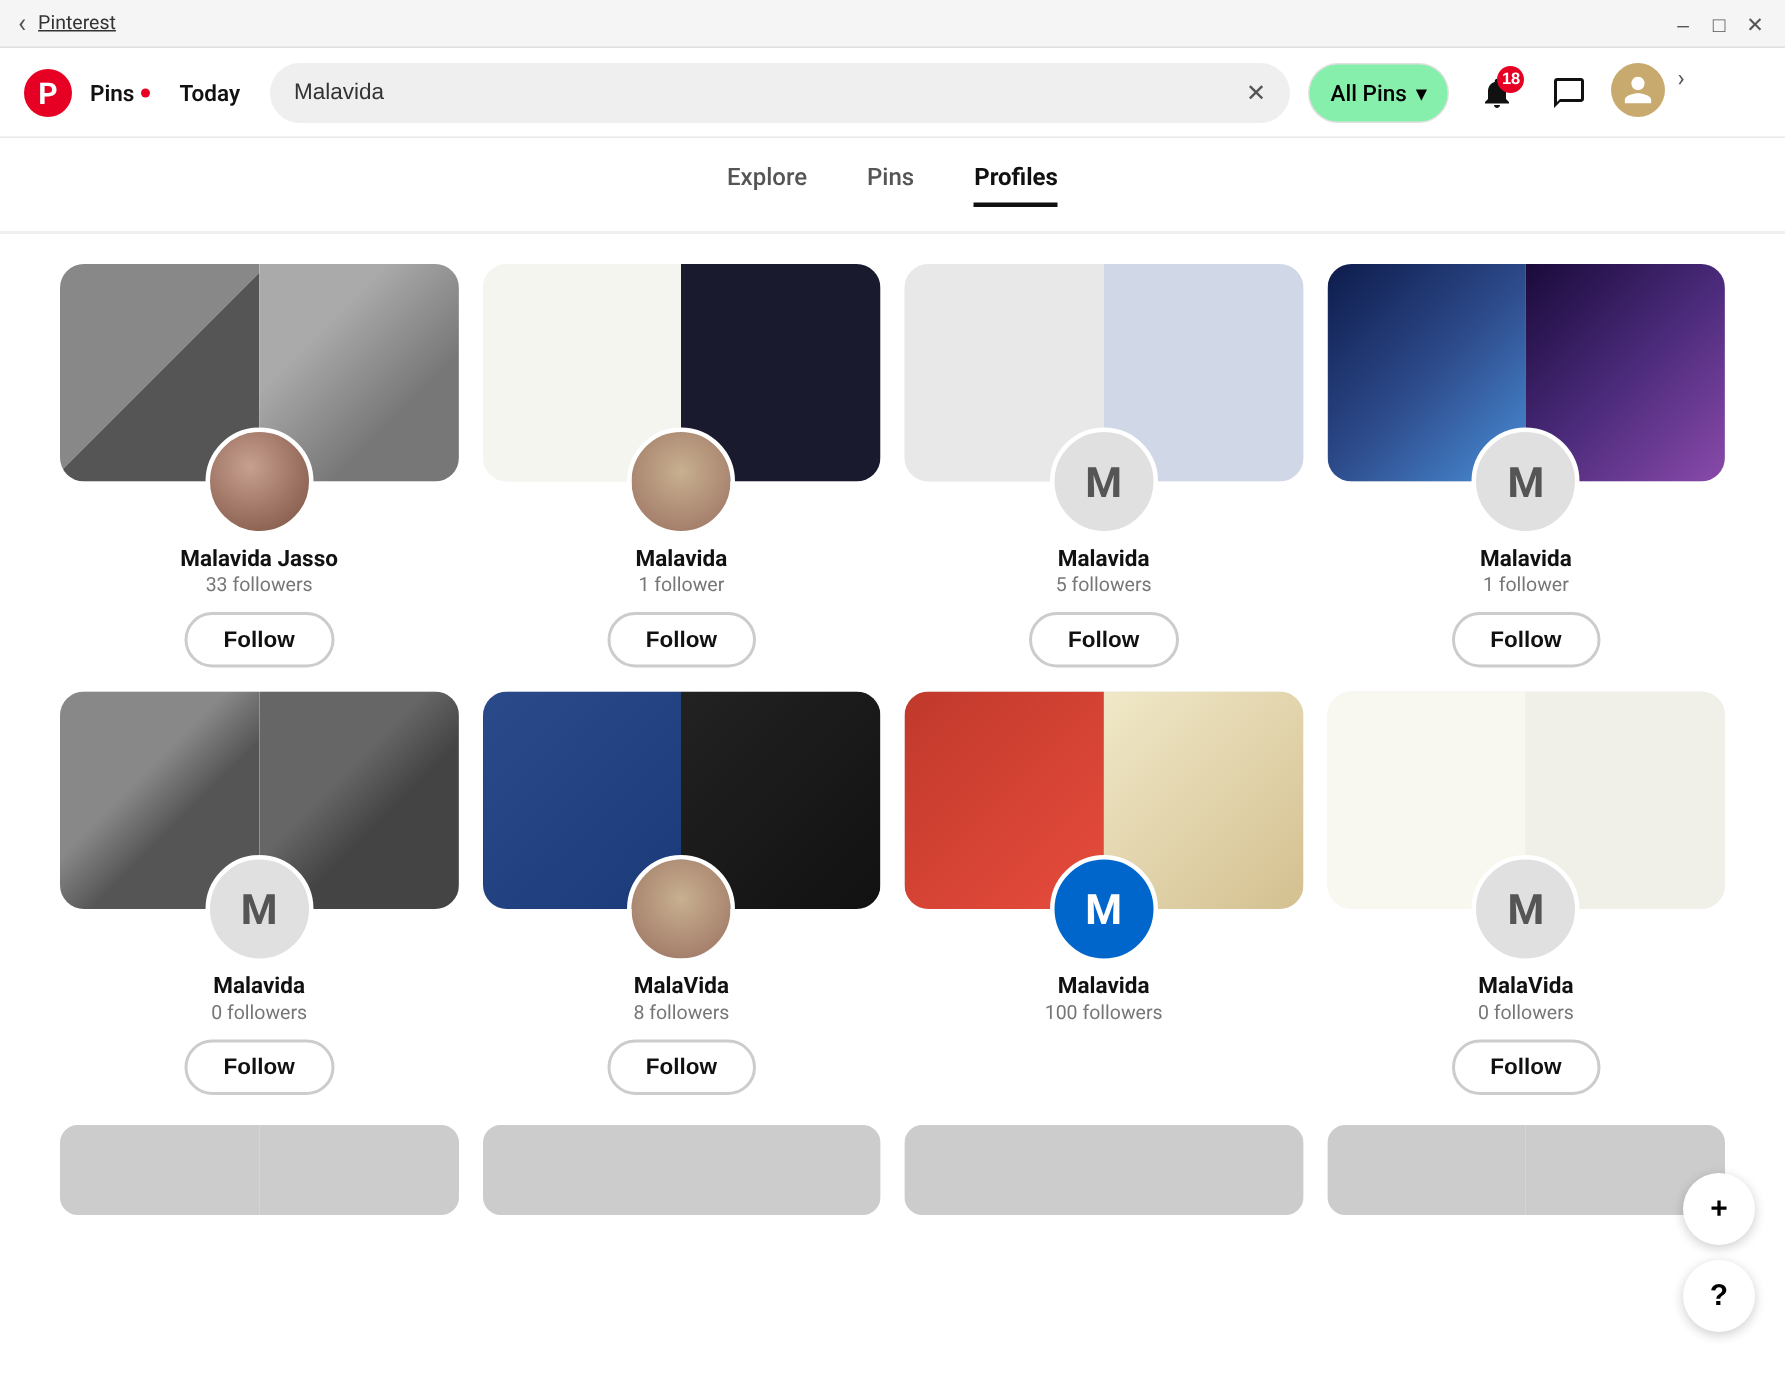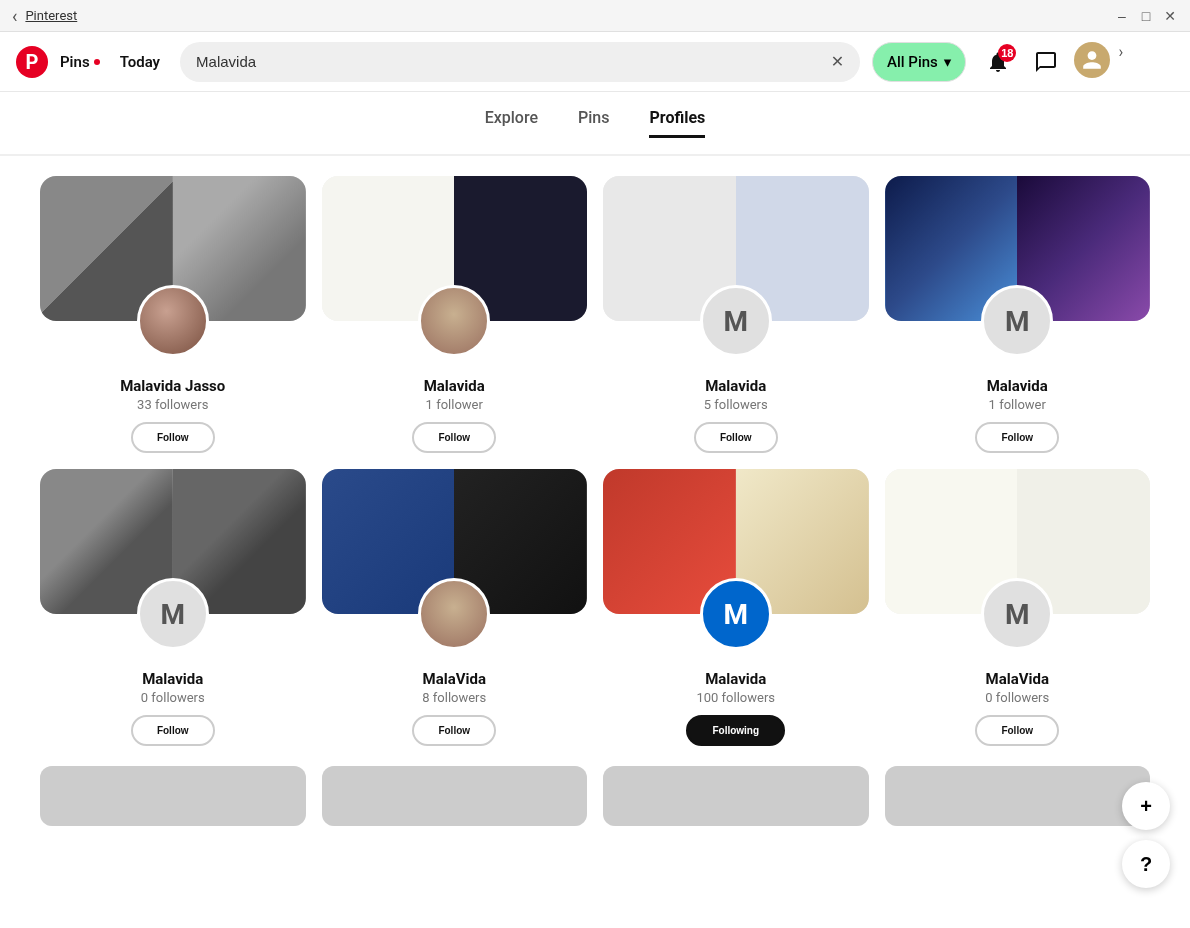--- a/index.html
+++ b/index.html
@@ -78,26 +78,26 @@
       flex: 1; background-size: cover; background-position: center;
     }
     .profile-avatar {
       width: 72px; height: 72px; border-radius: 50%;
       border: 3px solid #fff;
       margin-top: -36px; z-index: 2; position: relative;
       overflow: hidden; flex-shrink: 0;
       display: flex; align-items: center; justify-content: center;
       font-size: 28px; font-weight: bold; color: #555; background: #e0e0e0;
     }
-    .profile-name { font-size: 15px; font-weight: 700; color: #111; margin-top: 20px; text-align: left; }
+    .profile-name { font-size: 15px; font-weight: 700; color: #111; margin-top: 6px; text-align: left; }
     .profile-followers { font-size: 13px; color: #767676; margin-top: 2px; text-align: center; }
     .follow-btn {
       margin-top: 10px; padding: 8px 24px;
       border: 2px solid #ccc; border-radius: 24px;
-      background: #fff; font-size: 10px; font-weight: 600;
+      background: #fff; font-size: 15px; font-weight: 600;
       cursor: pointer; color: #111;
     }
     .follow-btn.following {
       background: #111; color: #fff; border-color: #111;
     }
 
     
     .bottom-strip {
       display: grid; grid-template-columns: repeat(4, 1fr); gap: 16px;
       padding: 0 40px 16px;
@@ -271,21 +271,20 @@
       <button class="follow-btn">Follow</button>
     </div>
     <div class="profile-card">
       <div class="profile-images">
         <div class="img-half img-app1"></div>
         <div class="img-half img-app2"></div>
       </div>
       <div class="profile-avatar avatar-blue-m">M</div>
       <div class="profile-name">Malavida</div>
       <div class="profile-followers">100 followers</div>
-      <button class="follow-btn following">Following</button>
     </div>
     <div class="profile-card">
       <div class="profile-images">
         <div class="img-half img-sketch3"></div>
         <div class="img-half img-sketch4"></div>
       </div>
       <div class="profile-avatar" style="background:#e0e0e0;color:#555;">M</div>
       <div class="profile-name">MalaVida</div>
       <div class="profile-followers">0 followers</div>
       <button class="follow-btn">Follow</button>

